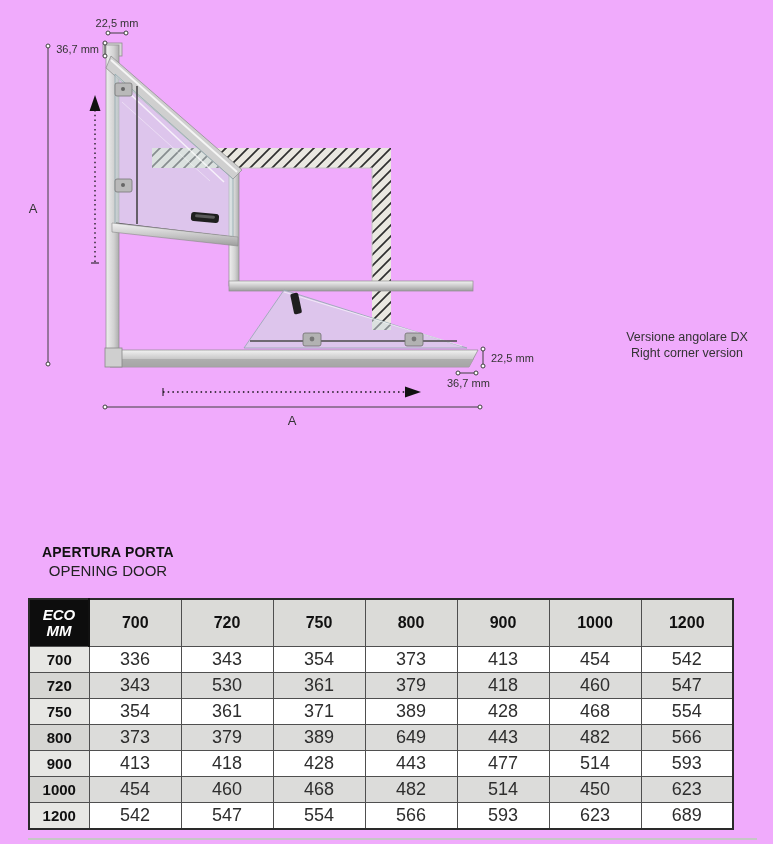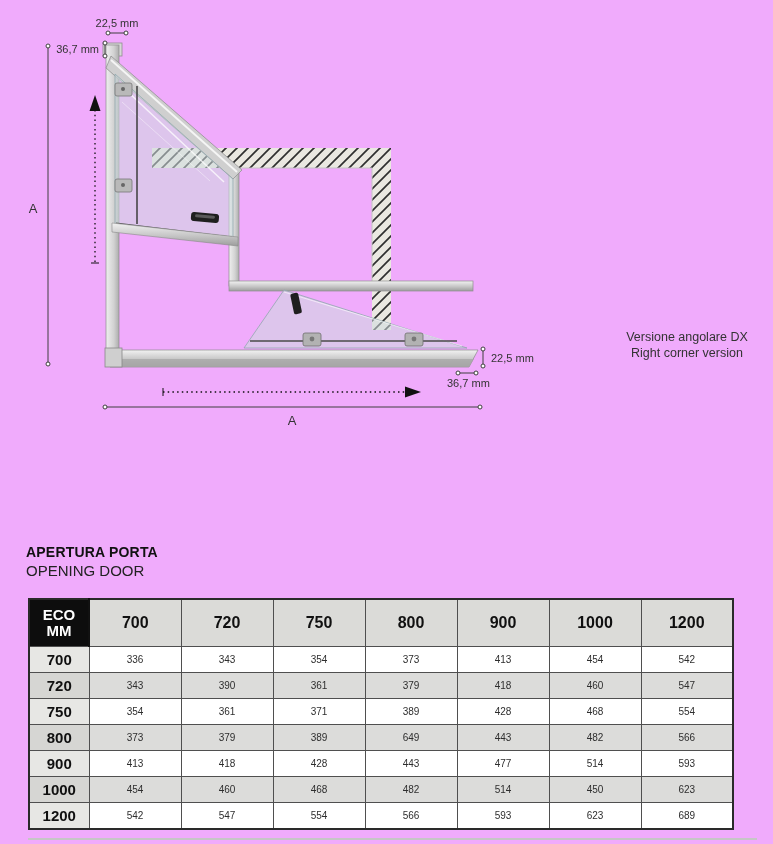--- a/index.html
+++ b/index.html
@@ -4,36 +4,36 @@
 <style>
   html,body{margin:0;padding:0;background:#fff;}
   #page{position:relative;width:773px;height:844px;background:#f0abfc;overflow:hidden;
         font-family:"Liberation Sans",sans-serif;color:#222;}
   #diagram{position:absolute;left:0;top:0;}
   svg text{font-family:"Liberation Sans",sans-serif;fill:#333;}
   .dim-label{font-size:11px;}
   .dim-letter{font-size:13px;}
   .caption-text{font-size:12.5px;fill:#333;}
 
-  #section-head{position:absolute;left:26px;top:544px;line-height:1.25;}
+  #section-head{position:absolute;left:42px;top:544px;line-height:1.25;text-align:center;}
   #section-title{font-size:14px;font-weight:bold;letter-spacing:.2px;color:#111;}
   #section-subtitle{font-size:15px;color:#222;}
 
   #spec-table-wrap{position:absolute;left:28px;top:598px;width:704px;}
   table.spec{border-collapse:collapse;table-layout:fixed;width:704px;
              border:2px solid #2a2a2a;}
   table.spec th,table.spec td{border:1px solid #4f4f4f;text-align:center;
              vertical-align:middle;padding:0;}
   th.corner{background:#0d0d0d;color:#fff;font-weight:bold;font-size:15px;
             line-height:1.1;height:46px;}
   th.col-h{background:#dbdbd8;color:#101010;font-weight:bold;font-size:16px;height:46px;}
   thead th{border-bottom:2px solid #111;}
   tbody th{border-right:2px solid #111;font-weight:bold;font-size:15px;color:#101010;}
-  thead th.corner{border-right:2px solid #111;}
-  tbody td{font-size:10px;color:#2e2e2e;height:24px;}
+  thead th.corner{border-right:2px solid #111;font-style:italic;}
+  tbody td{font-size:18px;color:#2e2e2e;height:24px;}
   tbody tr{height:26px;}
   tbody tr:nth-child(odd) td{background:#ffffff;}
   tbody tr:nth-child(even) td{background:#dcdcda;}
   tbody tr:nth-child(odd) th{background:#e7e7e4;}
   tbody tr:nth-child(even) th{background:#d6d6d3;}
 
   #cutoff-line{position:absolute;left:28px;top:838px;width:729px;height:2px;
                background:#c6c6c6;}
 </style>
 </head>
@@ -201,21 +201,21 @@
             <td>343</td>
             <td>354</td>
             <td>373</td>
             <td>413</td>
             <td>454</td>
             <td>542</td>
           </tr>
           <tr>
             <th>720</th>
             <td>343</td>
-            <td>390</td>
+            <td>530</td>
             <td>361</td>
             <td>379</td>
             <td>418</td>
             <td>460</td>
             <td>547</td>
           </tr>
           <tr>
             <th>750</th>
             <td>354</td>
             <td>361</td>

